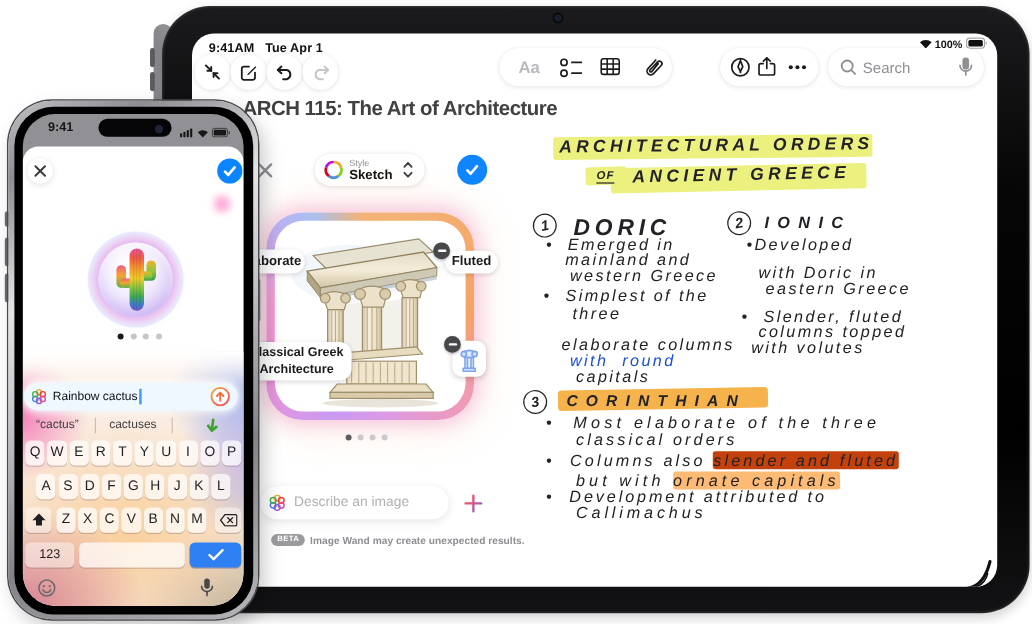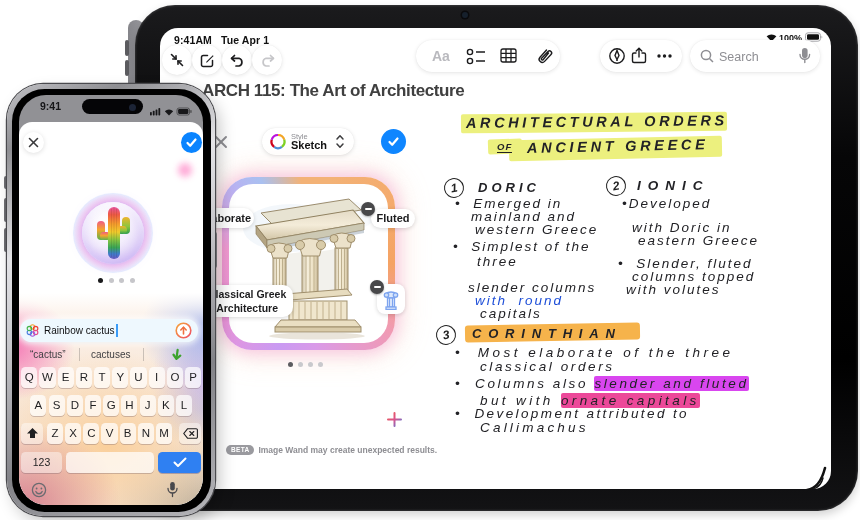--- a/index.html
+++ b/index.html
@@ -305,20 +305,31 @@
 <path d="M4 6 q6 -4 12 0 q-1.5 3 -2.5 4 h-7 q-1 -1 -2.5 -4 z" fill="#dce8fb"></path>
 <circle cx="5.5" cy="7" r="2.2" fill="#cfe0fa"></circle>
           <circle cx="14.5" cy="7" r="2.2" fill="#cfe0fa"></circle>
 <rect x="6.5" y="10" width="7" height="9" fill="#e8f0fc"></rect>
 <line x1="8.5" y1="10" x2="8.5" y2="19"></line>
           <line x1="11.5" y1="10" x2="11.5" y2="19"></line>
 <rect x="5" y="19" width="10" height="2.4" fill="#dce8fb"></rect>
 </svg>
       </div>
   <div class="abs dotrow" id="carddots"><span class="d on"></span><span class="d"></span><span class="d"></span><span class="d"></span></div>
+  <div class="abs" id="descf">
+        <svg width="14" height="14" viewBox="0 0 20 20" fill="none" stroke-width="1.8" style="margin-left:7px;flex:none;">
+<circle cx="10" cy="4.5" r="3.4" stroke="#f0a63a"></circle>
+<circle cx="14.8" cy="7" r="3.4" stroke="#ef4136"></circle>
+<circle cx="14.8" cy="13" r="3.4" stroke="#ea4c89"></circle>
+<circle cx="10" cy="15.5" r="3.4" stroke="#a35bdc"></circle>
+<circle cx="5.2" cy="13" r="3.4" stroke="#4a7fe0"></circle>
+<circle cx="5.2" cy="7" r="3.4" stroke="#42b44a"></circle>
+</svg>
+        <span>Describe an image</span>
+      </div>
   <div class="abs" id="plusw"><svg width="17" height="17" viewBox="0 0 17 17">
 <defs>
             <linearGradient id="plg" x1="0" y1="0" x2="1" y2="1">
 <stop offset="0" stop-color="#f05c4e"></stop>
               <stop offset="0.5" stop-color="#d9538c"></stop>
               <stop offset="1" stop-color="#4a7fe0"></stop>
             </linearGradient>
           </defs>
 <path d="M8.5 2 V15 M2 8.5 H15" stroke="url(#plg)" stroke-width="2" stroke-linecap="round" fill="none"></path>
         </svg></div>
@@ -330,41 +341,41 @@
 <div class="abs hl" style="left:328px;top:111px;width:34px;height:15px;background:#ecf07e;transform:rotate(-2deg);border-radius:2px;"></div>
 <div class="abs hl" style="left:349px;top:110px;width:213px;height:21px;background:#ecf07e;transform:rotate(-1.2deg);border-radius:2px;"></div>
 <div class="abs hl" style="left:305px;top:296px;width:175px;height:17px;background:#f6b34b;transform:rotate(-1deg);border-radius:3px;"></div>
 
 <div class="abs hw" style="left:306px;top:87px;font-size:14.5px;letter-spacing:3.6px;font-weight:700;color:#222226;transform:rotate(-0.6deg);transform-origin:left center;">ARCHITECTURAL ORDERS</div>
 <div class="abs hw" style="left:337px;top:113px;font-size:9.5px;letter-spacing:1px;font-weight:700;color:#222226;border-bottom:1.3px solid #222;">OF</div>
 <div class="abs hw" style="left:367px;top:112px;font-size:14.5px;letter-spacing:3.7px;font-weight:700;color:#222226;transform:rotate(-1.2deg);transform-origin:left center;">ANCIENT GREECE</div>
 <div class="circn" style="left:284px;top:150px;transform:rotate(-10deg);">1</div>
 <div class="circn" style="left:446px;top:148px;transform:rotate(-10deg);">2</div>
 <div class="circn" style="left:276px;top:297px;transform:rotate(-10deg);">3</div>
-<div class="abs hw" style="left:318px;top:152px;font-size:13px;letter-spacing:4px;font-weight:700;color:#222226;">DORIC</div>
+<div class="abs hw" style="left:318px;top:152px;font-size:19px;letter-spacing:4px;font-weight:700;color:#222226;">DORIC</div>
 <div class="abs hw" style="left:477px;top:150px;font-size:13.5px;letter-spacing:7px;font-weight:700;color:#222226;">IONIC</div>
 <div class="abs hw" style="left:312px;top:298px;font-size:13px;letter-spacing:6.8px;font-weight:700;color:#222226;">CORINTHIAN</div>
 <div class="abs hw" style="left:295px;top:168px;font-size:13.5px;letter-spacing:2px;font-weight:400;color:#222226;">•&nbsp; Emerged in</div>
 <div class="abs hw" style="left:311px;top:181px;font-size:13.5px;letter-spacing:2px;font-weight:400;color:#222226;">mainland and</div>
 <div class="abs hw" style="left:315px;top:194px;font-size:13.5px;letter-spacing:2px;font-weight:400;color:#222226;">western Greece</div>
 <div class="abs hw" style="left:293px;top:211px;font-size:13.5px;letter-spacing:2px;font-weight:400;color:#222226;">•&nbsp; Simplest of the</div>
 <div class="abs hw" style="left:317px;top:226px;font-size:13.5px;letter-spacing:2px;font-weight:400;color:#222226;">three</div>
-<div class="abs hw" style="left:308px;top:252px;font-size:13.5px;letter-spacing:2px;font-weight:400;color:#222226;">slender columns</div>
+<div class="abs hw" style="left:308px;top:252px;font-size:13.5px;letter-spacing:2px;font-weight:400;color:#222226;">elaborate columns</div>
 <div class="abs hw" style="left:315px;top:265px;font-size:13.5px;letter-spacing:2px;font-weight:400;color:#1d4ed8;">with&nbsp; round</div>
 <div class="abs hw" style="left:320px;top:278px;font-size:13.5px;letter-spacing:2px;font-weight:400;color:#222226;">capitals&nbsp;</div>
 <div class="abs hw" style="left:462px;top:168px;font-size:13.5px;letter-spacing:2px;font-weight:400;color:#222226;">•Developed</div>
 <div class="abs hw" style="left:472px;top:192px;font-size:13.5px;letter-spacing:2px;font-weight:400;color:#222226;">with Doric in</div>
 <div class="abs hw" style="left:478px;top:205px;font-size:13.5px;letter-spacing:2px;font-weight:400;color:#222226;">eastern Greece</div>
 <div class="abs hw" style="left:458px;top:228px;font-size:13.5px;letter-spacing:2px;font-weight:400;color:#222226;">•&nbsp; Slender, fluted</div>
 <div class="abs hw" style="left:472px;top:241px;font-size:13.5px;letter-spacing:2px;font-weight:400;color:#222226;">columns topped</div>
 <div class="abs hw" style="left:466px;top:254px;font-size:13.5px;letter-spacing:2px;font-weight:400;color:#222226;">with volutes</div>
 <div class="abs hw" style="left:295px;top:317px;font-size:13.5px;letter-spacing:3.5px;font-weight:400;color:#222226;">•&nbsp; Most elaborate of the three</div>
 <div class="abs hw" style="left:320px;top:331px;font-size:13.5px;letter-spacing:2.6px;font-weight:400;color:#222226;">classical orders</div>
-<div class="abs hw" style="left:295px;top:348px;font-size:13.5px;letter-spacing:2.6px;font-weight:400;color:#222226;">•&nbsp; Columns also <span style="background:#d946ef;border-radius:2px;">slender and fluted</span></div>
-<div class="abs hw" style="left:320px;top:365px;font-size:13.5px;letter-spacing:3.4px;font-weight:400;color:#222226;">but with <span style="background:#ec4899;border-radius:2px;">ornate capitals</span></div>
+<div class="abs hw" style="left:295px;top:348px;font-size:13.5px;letter-spacing:2.6px;font-weight:400;color:#222226;">•&nbsp; Columns also <span style="background:#c2410c;border-radius:2px;">slender and fluted</span></div>
+<div class="abs hw" style="left:320px;top:365px;font-size:13.5px;letter-spacing:3.4px;font-weight:400;color:#222226;">but with <span style="background:#fdba74;border-radius:2px;">ornate capitals</span></div>
 <div class="abs hw" style="left:295px;top:378px;font-size:13.5px;letter-spacing:2.4px;font-weight:400;color:#222226;">•&nbsp; Development attributed to</div>
 <div class="abs hw" style="left:320px;top:392px;font-size:13.5px;letter-spacing:3.2px;font-weight:400;color:#222226;">Callimachus</div>
   <svg class="abs" style="left:645px;top:438px;" width="26" height="26" viewBox="0 0 26 26" fill="none">
 <path d="M2 24 Q15 22 20 2" stroke="#111" stroke-width="2.6" stroke-linecap="round"></path>
 <path d="M9 23 Q16 20 18 12" stroke="#111" stroke-width="1.4" stroke-linecap="round"></path>
 </svg>
 </div>
 
 <div class="abs" style="left:4px;top:176px;width:4px;height:13px;border-radius:2px;background:#6e6e73;"></div>
 <div class="abs" style="left:4px;top:198px;width:4px;height:24px;border-radius:2px;background:#6e6e73;"></div>

